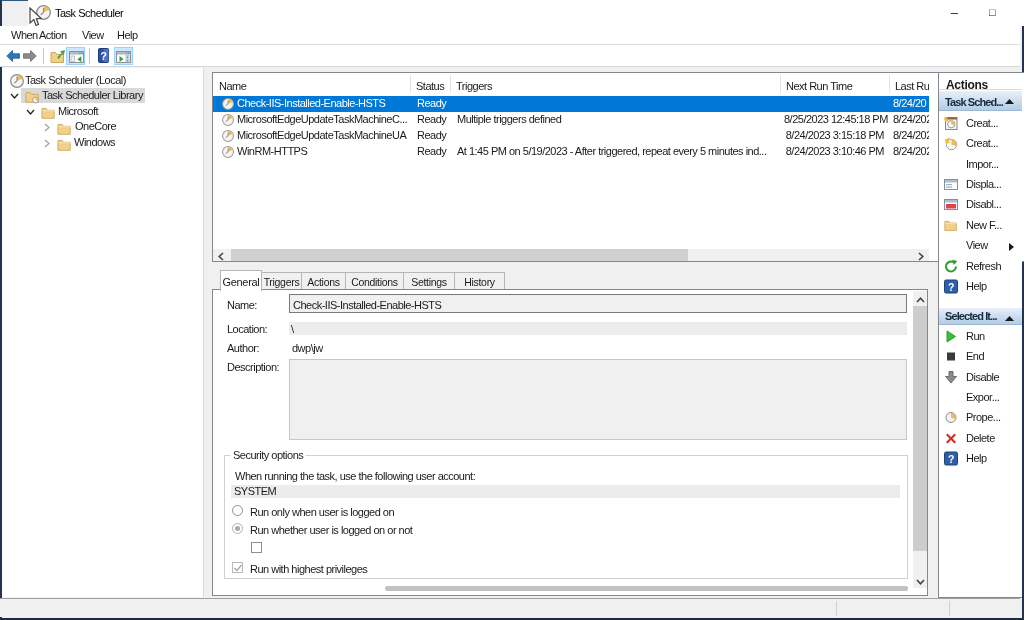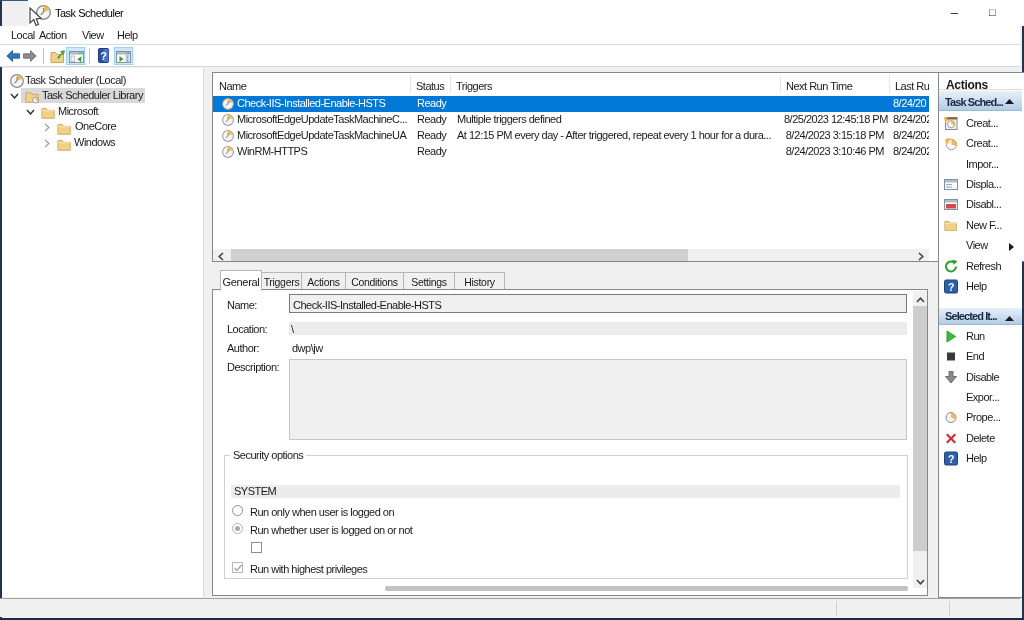--- a/index.html
+++ b/index.html
@@ -56,21 +56,21 @@
   </svg>
   <span class="title-text">Task Scheduler</span>
   <div class="cap" style="left:907px">–</div>
   <div class="cap" style="left:945px;font-size:11px">□</div>
   <div class="cap" style="left:983px">✕</div>
   <svg class="abs" style="left:1px;top:7px" width="14" height="21" viewBox="0 0 14 21">
     <path d="M1 1 L1 16 L4.8 12.6 L7 18.5 L9.5 17.5 L7.3 11.8 L12 11.3 Z" fill="#fff" stroke="#444" stroke-width="1.2"></path>
   </svg>
 </div>
 <div class="menubar">
-  <span style="left:11px">Local</span>
+  <span style="left:11px">When</span>
   <span style="left:39px">Action</span>
   <span style="left:82px">View</span>
   <span style="left:117px">Help</span>
 </div>
 <div class="toolbar">
   <svg class="abs" style="left:6px;top:5px" width="14" height="12" viewBox="0 0 14 12">
     <path d="M6.5 0.5 L0.8 6 L6.5 11.5 L6.5 8.2 L13.5 8.2 L13.5 3.8 L6.5 3.8 Z" fill="#2e76b8" stroke="#26639c" stroke-width="0.9"></path>
   </svg>
   <svg class="abs" style="left:23px;top:5px" width="14" height="12" viewBox="0 0 14 12">
     <path d="M7.5 0.5 L13.2 6 L7.5 11.5 L7.5 8.2 L0.5 8.2 L0.5 3.8 L7.5 3.8 Z" fill="#8b8b8b" stroke="#757575" stroke-width="0.9"></path>
@@ -189,32 +189,32 @@
     <div style="left:680px">8/24/202</div>
   </div>
   <div class="lrow" style="top:55px">
     <svg class="abs rowclock" style="left:9px;top:2px" width="12" height="12" viewBox="0 0 15 15">
       <circle cx="7.5" cy="7.5" r="6.8" fill="#f4f4f4" stroke="#9a9a9a" stroke-width="1.3"></circle>
       <path d="M7.5 7.2 L7.5 0.8 A6.6 6.6 0 0 1 13.6 4.9 Z" fill="#eebc5e"></path>
       <path d="M7.5 7.5 L7.5 3.4 M7.5 7.5 L4.6 9.6" stroke="#8a8a8a" stroke-width="1.2" fill="none"></path>
     </svg>
     <div style="left:24px">MicrosoftEdgeUpdateTaskMachineUA</div>
     <div style="left:204px">Ready</div>
-    <div style="left:244px">At 12:15 PM every day - After triggered, repeat every 1 hour for a dura...</div>
     <div style="left:571px;width:100px;text-align:right">8/24/2023 3:15:18 PM</div>
     <div style="left:680px">8/24/202</div>
   </div>
   <div class="lrow" style="top:71px">
     <svg class="abs rowclock" style="left:9px;top:2px" width="12" height="12" viewBox="0 0 15 15">
       <circle cx="7.5" cy="7.5" r="6.8" fill="#f4f4f4" stroke="#9a9a9a" stroke-width="1.3"></circle>
       <path d="M7.5 7.2 L7.5 0.8 A6.6 6.6 0 0 1 13.6 4.9 Z" fill="#eebc5e"></path>
       <path d="M7.5 7.5 L7.5 3.4 M7.5 7.5 L4.6 9.6" stroke="#8a8a8a" stroke-width="1.2" fill="none"></path>
     </svg>
     <div style="left:24px">WinRM-HTTPS</div>
     <div style="left:204px">Ready</div>
+    <div style="left:244px">At 1:45 PM on 5/19/2023 - After triggered, repeat every 5 minutes ind...</div>
     <div style="left:571px;width:100px;text-align:right">8/24/2023 3:10:46 PM</div>
     <div style="left:680px">8/24/202</div>
   </div>
 
   <div class="hscroll">
     <svg class="abs" style="left:5px;top:3px" width="6" height="9" viewBox="0 0 6 9">
         <path d="M5 1 L1.2 4.5 L5 8" stroke="#444" stroke-width="1.6" fill="none"></path>
       </svg>
     <div class="abs" style="left:18px;top:0;width:457px;height:12px;background:#d0d0d0"></div>
     <svg class="abs" style="right:5px;top:3px" width="6" height="9" viewBox="0 0 6 9">
@@ -238,20 +238,21 @@
   <div class="flabel" style="left:14px;top:33px">Location:</div>
   <div class="abs" style="left:76px;top:32px;width:618px;height:13px;background:#ececec"></div>
   <div class="flabel" style="left:78px;top:33px">\</div>
   <div class="flabel" style="left:14px;top:52px">Author:</div>
   <div class="flabel" style="left:79px;top:52px">dwp\jw</div>
   <div class="flabel" style="left:14px;top:71px">Description:</div>
   <div class="abs" style="left:76px;top:69px;width:618px;height:81px;background:#f0f0f0;border:1px solid #c6c6c6"></div>
 
   <div class="abs" style="left:11px;top:165px;width:684px;height:124px;border:1px solid #d0d0d0"></div>
   <div class="flabel" style="left:17px;top:159px;background:#fff;padding:0 3px">Security options</div>
+  <div class="flabel" style="left:22px;top:180px">When running the task, use the following user account:</div>
   <div class="abs" style="left:18px;top:195px;width:669px;height:13px;background:#ececec"></div>
   <div class="flabel" style="left:21px;top:195px">SYSTEM</div>
 
   <div class="abs" style="left:19px;top:215px;width:11px;height:11px;border:1px solid #8f8f8f;border-radius:50%;background:#fff"></div>
   <div class="flabel" style="left:37px;top:216px">Run only when user is logged on</div>
 
   <div class="abs" style="left:19px;top:233px;width:11px;height:11px;border:1px solid #b0b0b0;border-radius:50%;background:#fff"></div>
   <div class="abs" style="left:22px;top:236px;width:5px;height:5px;border-radius:50%;background:#a8a8a8"></div>
   <div class="flabel" style="left:37px;top:234px">Run whether user is logged on or not</div>
 

